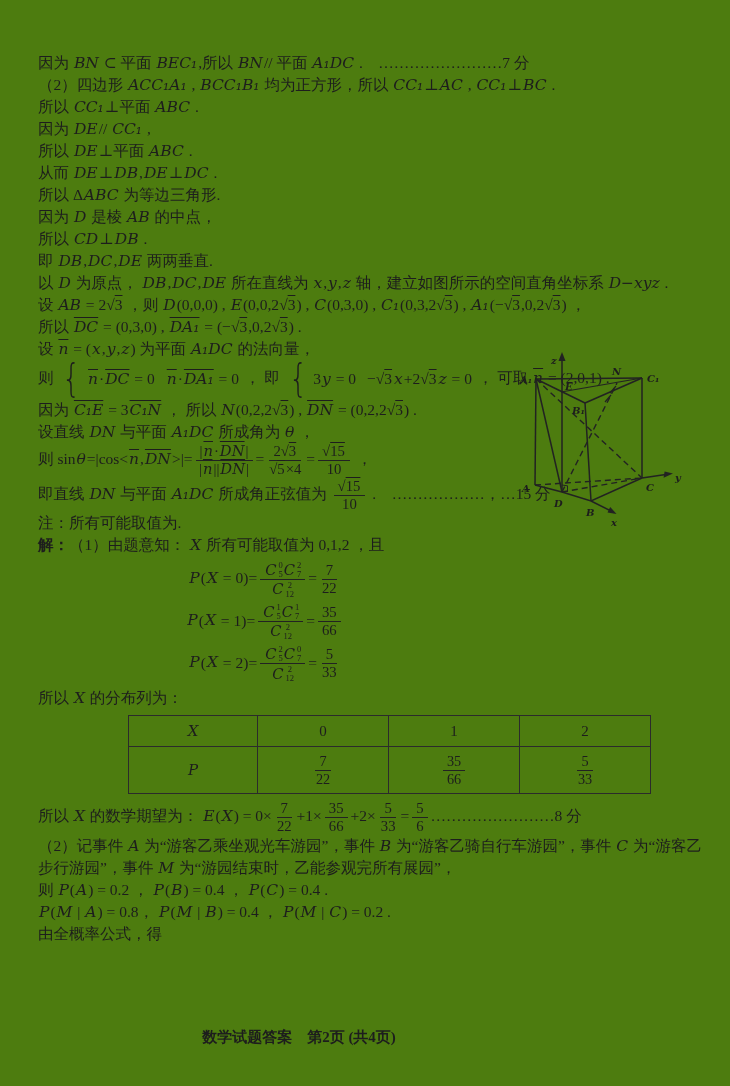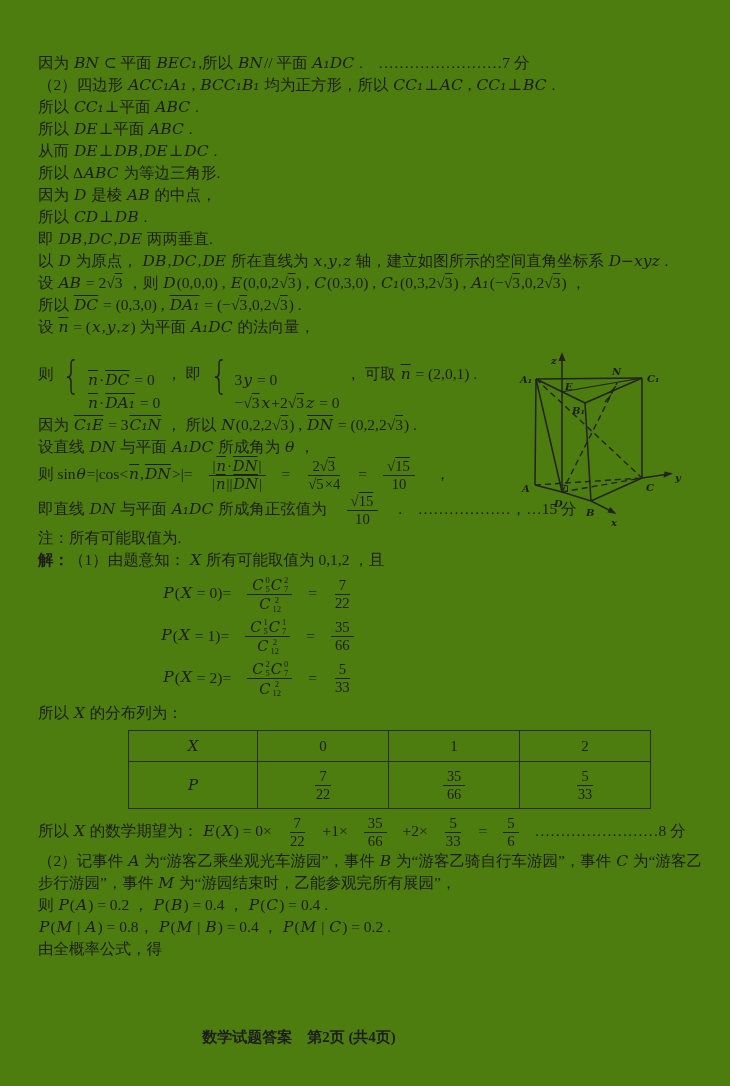--- a/index.html
+++ b/index.html
@@ -8,29 +8,29 @@
   .page{position:absolute;inset:0;background:#4d7c0f;}
   .content{position:absolute;left:38px;top:52px;width:664px;}
   .line{font-size:15.5px;line-height:22px;min-height:22px;white-space:normal;}
   .line.bold{font-weight:bold;}
   .line.center{text-align:center;padding-right:210px;margin:4px 0;}
   .mi{font-style:italic;font-family:"DejaVu Serif","Liberation Serif",serif;padding:0 1px;}
   .ol{text-decoration:overline;}
   .sqrt{white-space:nowrap;}
   .rad{text-decoration:overline;padding-right:1px;}
   .frac{display:inline-flex;flex-direction:column;align-items:center;vertical-align:middle;
-        margin:0 16px;line-height:1.15;font-size:0.95em;}
+        margin:0 3px;line-height:1.15;font-size:0.95em;}
   .fn{border-bottom:1.4px solid #222;padding:0 4px;}
   .fd{padding:0 2px;}
   .cns{display:inline-flex;align-items:center;vertical-align:middle;}
   .ss{display:inline-flex;flex-direction:column;font-size:0.58em;line-height:1.05;margin-left:1px;}
   .sys{display:inline-flex;align-items:center;vertical-align:middle;margin:0 2px;}
   .brace{display:inline-block;font-size:2.5em;font-weight:300;line-height:1;margin-right:3px;
          transform:scaleX(.75);font-family:"DejaVu Sans",sans-serif;}
-  .syscol{display:inline-flex;flex-direction:column;gap:3px;margin-top:32px;}
+  .syscol{display:inline-flex;flex-direction:row;gap:11px;}
   .sysrow{line-height:1.25;}
   table.dist{border-collapse:collapse;margin:6px 0 6px 90px;}
   table.dist td{border:1.6px solid #2b2b2b;text-align:center;font-size:15px;padding:0;}
   table.dist tr:first-child td{height:30px;}
   table.dist tr:last-child td{height:46px;}
   table.dist td.c0{width:128px;}
   table.dist td{width:130px;}
   .figure{position:absolute;left:492px;top:350px;width:232px;height:196px;}
   .figure text{font-size:10px;font-style:italic;font-weight:bold;
                font-family:"DejaVu Serif",serif;fill:#1d1d1d;}
@@ -39,20 +39,21 @@
 </style>
 </head>
 <body>
 
 <div class="page">
 
   <div class="content">
       <div class="line">因为 <span class="mi">BN</span> ⊂ 平面 <span class="mi">BEC₁</span>,所以 <span class="mi">BN</span>// 平面 <span class="mi">A₁DC</span> .　……………………7 分</div>
       <div class="line">（2）四边形 <span class="mi">ACC₁A₁</span> , <span class="mi">BCC₁B₁</span> 均为正方形，所以 <span class="mi">CC₁</span>⊥<span class="mi">AC</span> , <span class="mi">CC₁</span>⊥<span class="mi">BC</span> .</div>
       <div class="line">所以 <span class="mi">CC₁</span>⊥平面 <span class="mi">ABC</span> .</div>
+      <div class="line">因为 <span class="mi">DE</span>// <span class="mi">CC₁</span> ,</div>
       <div class="line">所以 <span class="mi">DE</span>⊥平面 <span class="mi">ABC</span> .</div>
       <div class="line">从而 <span class="mi">DE</span>⊥<span class="mi">DB</span>,<span class="mi">DE</span>⊥<span class="mi">DC</span> .</div>
       <div class="line">所以 Δ<span class="mi">ABC</span> 为等边三角形.</div>
       <div class="line">因为 <span class="mi">D</span> 是棱 <span class="mi">AB</span> 的中点，</div>
       <div class="line">所以 <span class="mi">CD</span>⊥<span class="mi">DB</span> .</div>
       <div class="line">即 <span class="mi">DB</span>,<span class="mi">DC</span>,<span class="mi">DE</span> 两两垂直.</div>
       <div class="line">以 <span class="mi">D</span> 为原点， <span class="mi">DB</span>,<span class="mi">DC</span>,<span class="mi">DE</span> 所在直线为 <span class="mi">x</span>,<span class="mi">y</span>,<span class="mi">z</span> 轴，建立如图所示的空间直角坐标系 <span class="mi">D−xyz</span> .</div>
       <div class="line">设 <span class="mi">AB</span> = 2<span class="sqrt">√<span class="rad">3</span></span> ，则 <span class="mi">D</span>(0,0,0) , <span class="mi">E</span>(0,0,2<span class="sqrt">√<span class="rad">3</span></span>) , <span class="mi">C</span>(0,3,0) , <span class="mi">C₁</span>(0,3,2<span class="sqrt">√<span class="rad">3</span></span>) , <span class="mi">A₁</span>(−<span class="sqrt">√<span class="rad">3</span></span>,0,2<span class="sqrt">√<span class="rad">3</span></span>) ，</div>
       <div class="line">所以 <span class="mi ol">DC</span> = (0,3,0) , <span class="mi ol">DA₁</span> = (−<span class="sqrt">√<span class="rad">3</span></span>,0,2<span class="sqrt">√<span class="rad">3</span></span>) .</div>
       <div class="line">设 <span class="mi ol">n</span> = (<span class="mi">x</span>,<span class="mi">y</span>,<span class="mi">z</span>) 为平面 <span class="mi">A₁DC</span> 的法向量，</div>

